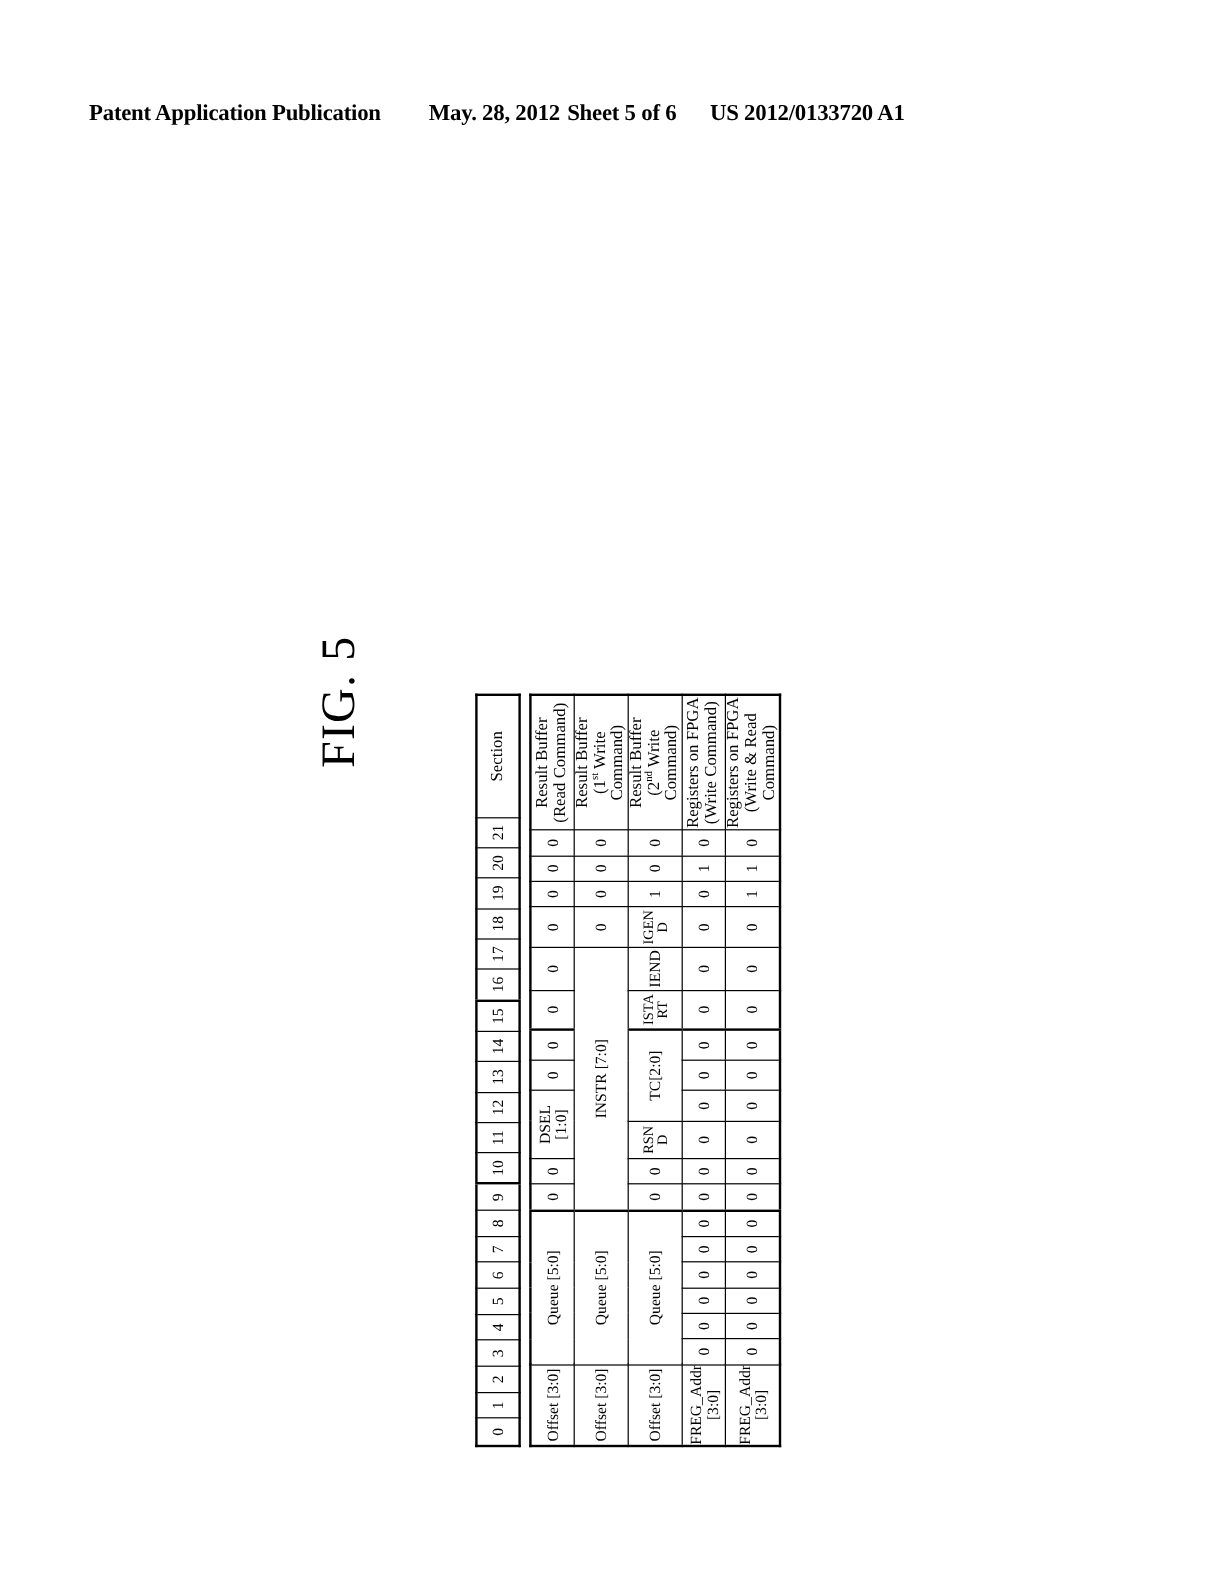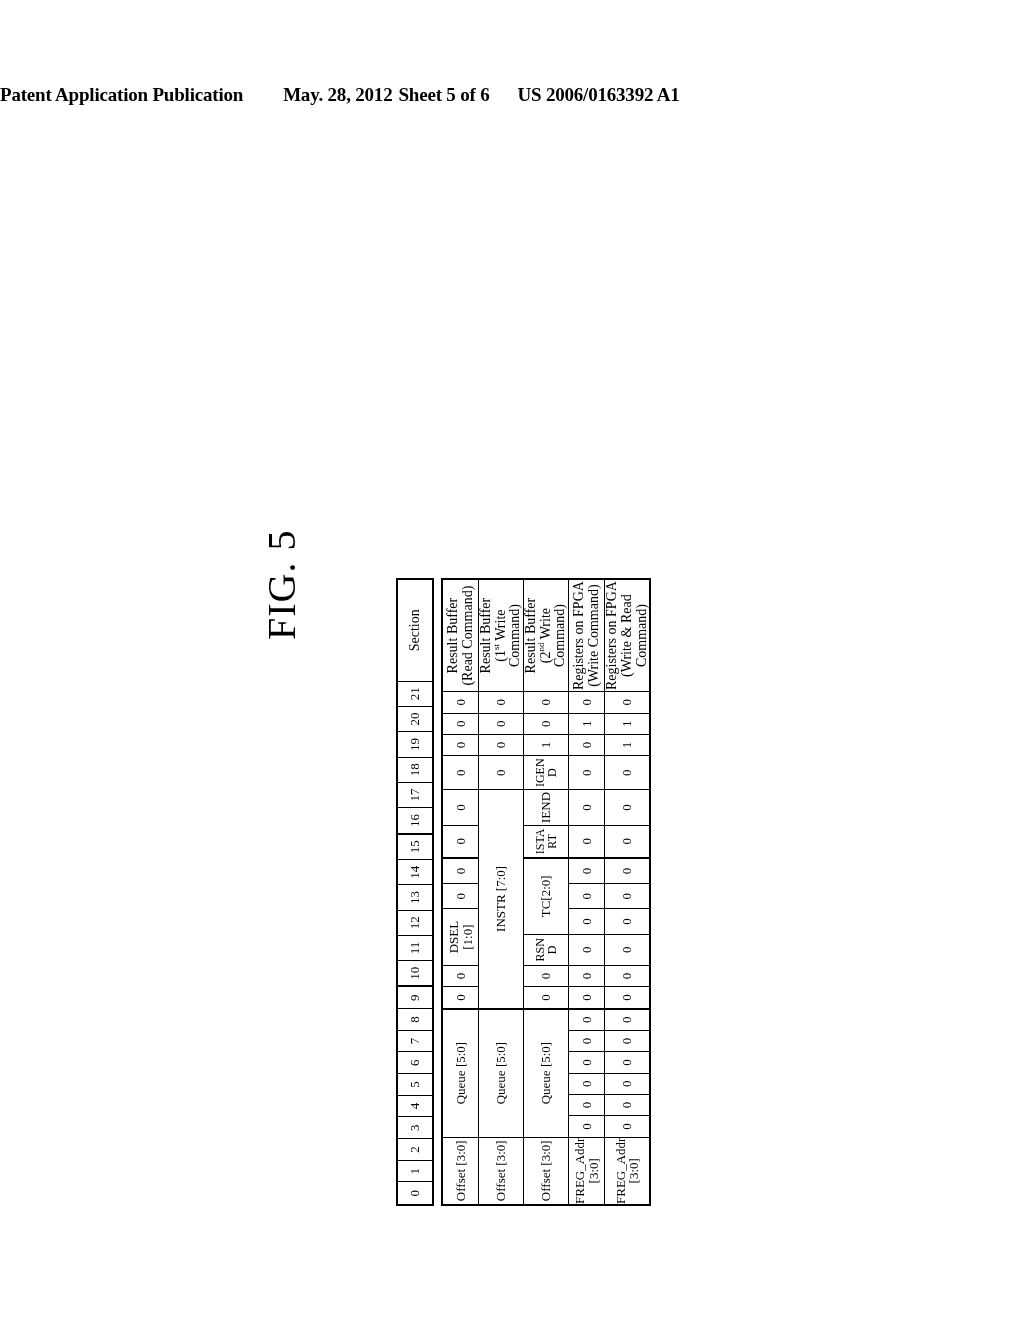--- a/index.html
+++ b/index.html
@@ -16,20 +16,21 @@
     overflow: hidden;
   }
 
   
   #page-header {
     position: absolute;
     top: 84px;
     left: 0;
     width: 828px;
     display: flex;
+    justify-content: center;
     align-items: baseline;
     font-family: "Liberation Serif", serif;
     font-weight: bold;
     font-size: 19px;
     letter-spacing: -0.2px;
     white-space: nowrap;
   }
   #page-header .hdr-pub   { margin-right: 40px; }
   #page-header .hdr-date  { margin-right: 6px; }
   #page-header .hdr-sheet { margin-right: 28px; }
@@ -121,21 +122,21 @@
     display: block;
   }
 </style>
 </head>
 <body>
 
 <div id="page-header">
   <span class="hdr-pub">Patent Application Publication</span>
   <span class="hdr-date">May. 28, 2012</span>
   <span class="hdr-sheet">Sheet 5 of 6</span>
-  <span class="hdr-doc">US 2006/0163392 A1</span>
+  <span class="hdr-doc">US 2012/0133720 A1</span>
 </div>
 
 <div id="fig-label">FIG. 5</div>
 
 <div id="table-rotor">
   <div class="tbl-wrap">
     <table class="fig-table hdr-table">
       <tbody>
           <tr id="hdr-row">
             <td class="bitnum b0">0</td>

